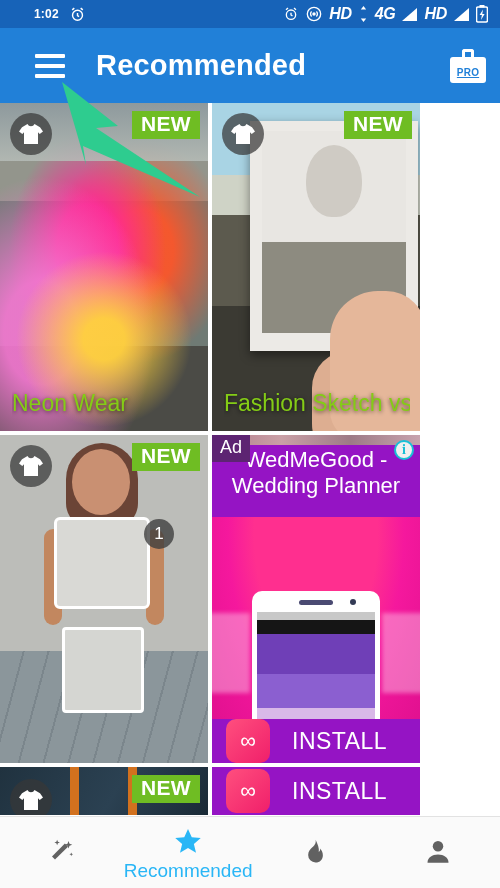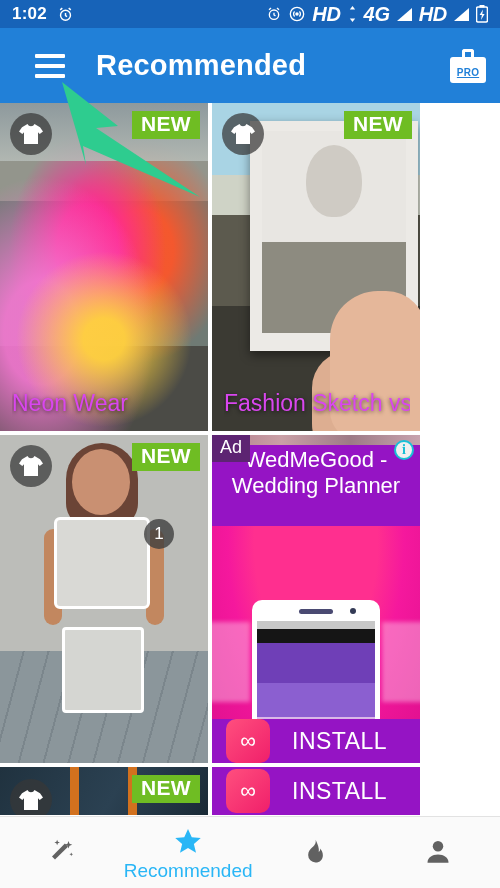--- a/index.html
+++ b/index.html
@@ -9,24 +9,24 @@
     background:#ffffff;
     -webkit-font-smoothing:antialiased;
   }
   #app { position:relative; width:500px; height:888px; overflow:hidden; background:#fff; }
 
   
   .statusbar {
     height:28px; background:#1763b8; color:#fff;
     display:flex; align-items:center; padding:0 10px; position:relative; z-index:30;
   }
-  .sb-time { font-size:17px; font-weight:bold; letter-spacing:0.2px; margin-left:2px; }
+  .sb-time { font-size:12px; font-weight:bold; letter-spacing:0.2px; margin-left:24px; }
   .sb-left { display:flex; align-items:center; gap:10px; flex:0 0 auto; }
   .sb-right { margin-left:auto; display:flex; align-items:center; gap:7px; padding-right:2px; }
-  .sb-right .txt { font-size:20px; font-weight:bold; font-style:italic; letter-spacing:-0.3px;}
+  .sb-right .txt { font-size:16px; font-weight:bold; font-style:italic; letter-spacing:-0.3px;}
   .ico { display:inline-block; line-height:0; }
   .tri-sig { width:0;height:0;border-style:solid;border-width:0 0 13px 15px;border-color:transparent transparent #fff transparent; }
 
   
   .appbar {
     height:75px; background:#2180d8; display:flex; align-items:center;
     padding:0 14px; position:relative; z-index:25;
   }
   .hamburger { width:44px; height:44px; display:flex; flex-direction:column;
                justify-content:center; align-items:center; gap:6px; cursor:pointer; margin-left:14px;}
@@ -40,21 +40,21 @@
   .pro-badge .label { position:absolute; left:0; bottom:5px; width:36px; text-align:center;
                       font-size:10px; font-weight:bold; color:#2180d8; letter-spacing:0.2px;text-decoration:underline;}
 
   
   .grid { position:relative; width:500px; height:725px; background:#fff; overflow:hidden; }
   .row { display:flex; gap:4px; margin-bottom:4px; }
   .card { position:relative; width:208px; height:328px; overflow:hidden; background:#333; }
   .card.short { height:48px; }
   .card-img { position:absolute; inset:0; }
   .card-title {
-    position:absolute; left:12px; bottom:14px; right:10px; color:#d946ef;
+    position:absolute; left:12px; bottom:14px; right:10px; color:#84cc16;
     font-size:23px; text-shadow:0 1px 4px rgba(0,0,0,.65);
     white-space:nowrap; overflow:hidden;
   }
   .badge-new {
     position:absolute; top:8px; right:8px; background:#6fbd23; color:#fff;
     font-size:21px; font-weight:bold; padding:1px 9px 3px; letter-spacing:0.3px;
   }
   .badge-shirt {
     position:absolute; top:10px; left:10px; width:42px; height:42px; border-radius:50%;
     background:rgba(55,55,55,.72); display:flex; align-items:center; justify-content:center;
@@ -112,21 +112,21 @@
   .art-dark1::after{content:"";position:absolute;left:128px;top:0;width:9px;height:100%;background:#d2711e;}
 
   
   .ad { background:#9514c4; position:relative; }
   .ad-tag { position:absolute; top:0; left:0; background:#5d2472; color:#ffffff;
             font-size:18px; padding:2px 8px 4px; z-index:5; }
   .ad-info { position:absolute; top:5px; right:6px; width:20px; height:20px; border-radius:50%;
              border:2px solid #19c0d6; color:#19c0d6; font-size:14px; font-weight:bold;
              display:flex; align-items:center; justify-content:center; background:#f0f0f0; z-index:5;
              font-family:"Liberation Serif", serif;}
-  .ad-head { padding:12px 16px 26px; text-align:center; color:#fff; font-size:22px; line-height:1.2; }
+  .ad-head { padding:12px 16px 17px; text-align:center; color:#fff; font-size:22px; line-height:1.2; }
   .ad-pink { position:relative; height:212px; background:
       radial-gradient(ellipse at 50% 8%, #ff2f8f 0 42%, #f5189d 60%, #e0108f 100%); overflow:hidden; }
   .ad-pink .sub { padding-top:12px; text-align:center; color:#fff; font-size:19px; line-height:1.25; }
   .phone { position:absolute; left:50%; transform:translateX(-50%); top:74px;
            width:128px; height:150px; background:#fff; border-radius:10px 10px 0 0; padding:7px 5px 0; }
   .phone .speaker { width:34px; height:5px; background:#4a4a72; border-radius:3px; margin:2px auto 0;}
   .phone .cam { position:absolute; right:24px; top:8px; width:6px; height:6px; border-radius:50%; background:#333a55;}
   .phone .scr { margin-top:7px; height:124px; background:#1b1b1b;
                 background-image:linear-gradient(#c8c8c8 0 8px, #151515 8px 22px,
                   #6f3fb7 22px 62px, #8b5fd0 62px 96px, #d9b8e8 96px 124px); }

